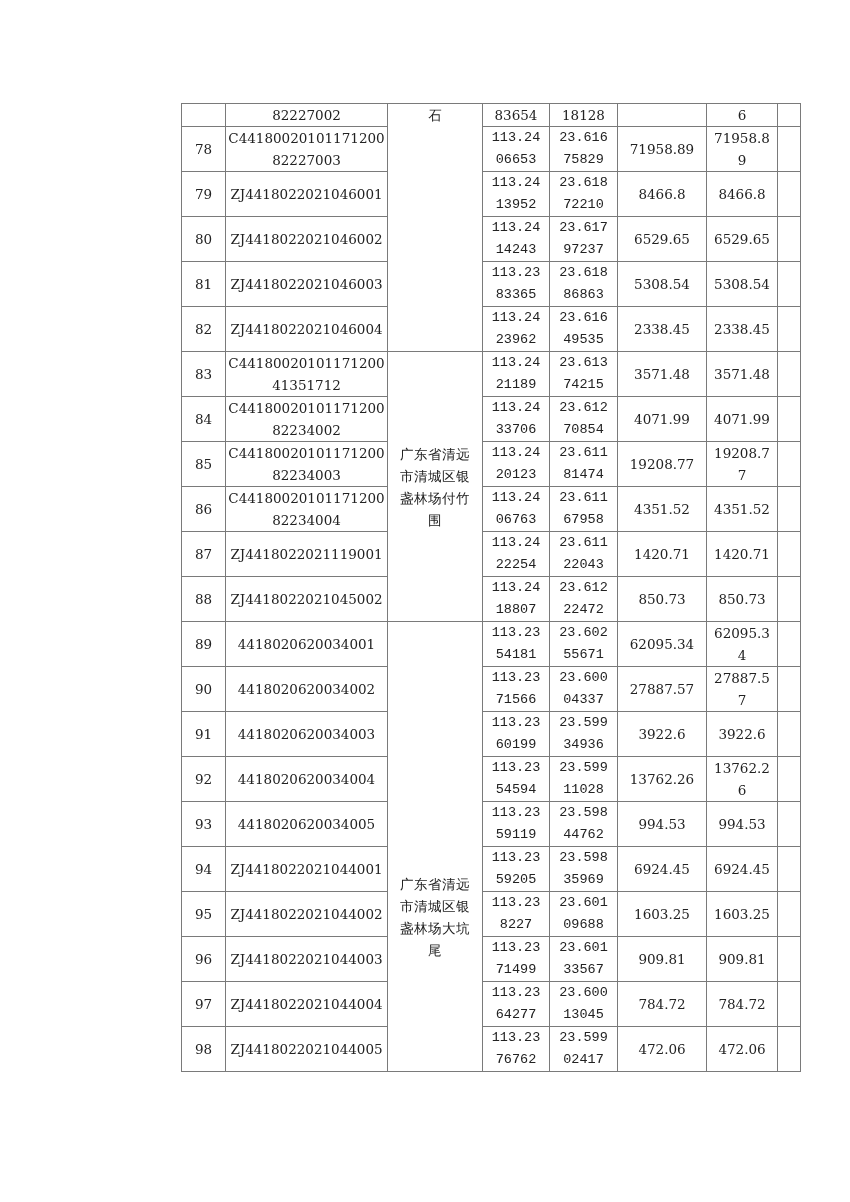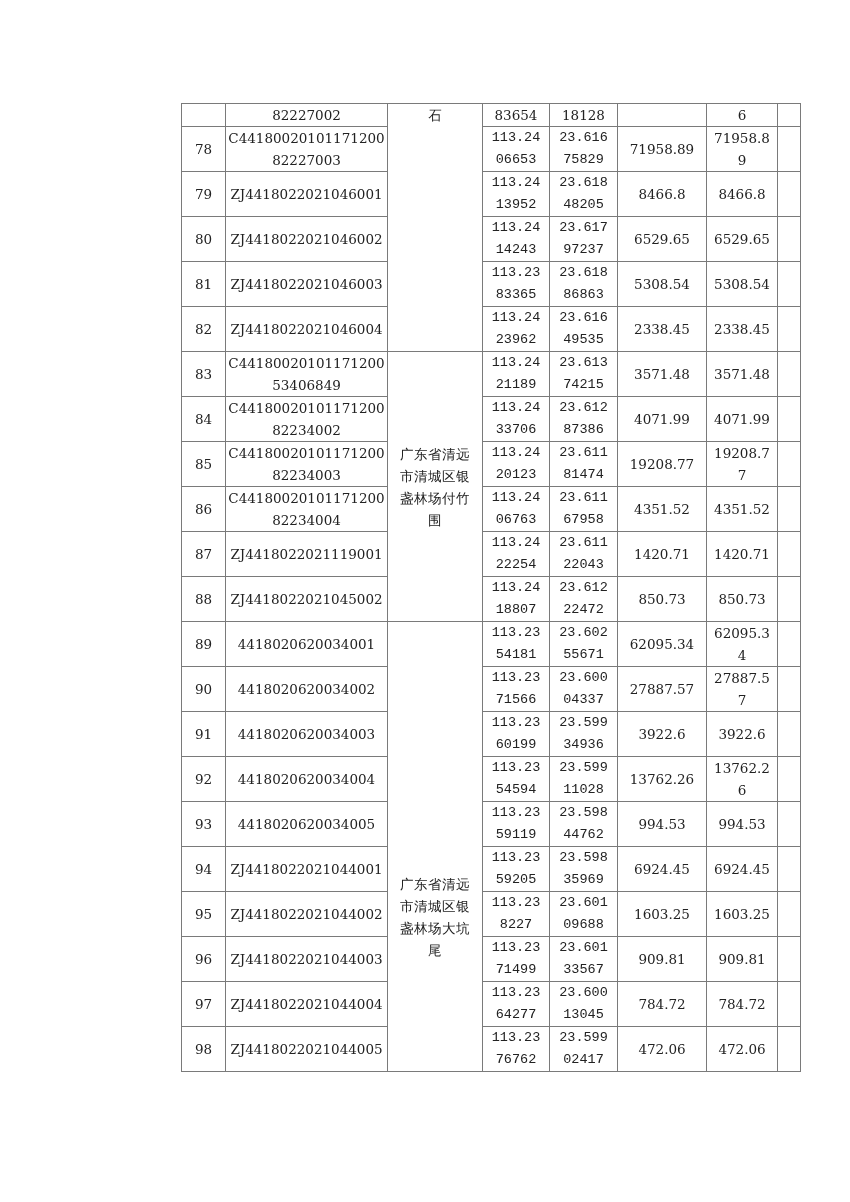--- a/index.html
+++ b/index.html
@@ -82,21 +82,21 @@
           <td>79</td>
           <td class="cell-2line">
             <span>ZJ4418022021046001</span>
           </td>
           <td class="coord cell-2line">
             <span>113.24</span>
             <span>13952</span>
           </td>
           <td class="coord cell-2line">
             <span>23.618</span>
-            <span>48205</span>
+            <span>72210</span>
           </td>
           <td>8466.8</td>
           <td class="cell-2line">
             <span>8466.8</span>
           </td>
           <td></td>
         </tr>
         <tr class="row">
           <td>80</td>
           <td class="cell-2line">
@@ -151,21 +151,21 @@
           <td>2338.45</td>
           <td class="cell-2line">
             <span>2338.45</span>
           </td>
           <td></td>
         </tr>
         <tr class="row">
           <td>83</td>
           <td class="cell-2line">
             <span>C44180020101171200</span>
-            <span>53406849</span>
+            <span>41351712</span>
           </td>
           <td class="loc" rowspan="6">
             <span>广东省清远</span>
             <span>市清城区银</span>
             <span>盏林场付竹</span>
             <span>围</span>
           </td>
           <td class="coord cell-2line">
             <span>113.24</span>
             <span>21189</span>
@@ -185,21 +185,21 @@
           <td class="cell-2line">
             <span>C44180020101171200</span>
             <span>82234002</span>
           </td>
           <td class="coord cell-2line">
             <span>113.24</span>
             <span>33706</span>
           </td>
           <td class="coord cell-2line">
             <span>23.612</span>
-            <span>87386</span>
+            <span>70854</span>
           </td>
           <td>4071.99</td>
           <td class="cell-2line">
             <span>4071.99</span>
           </td>
           <td></td>
         </tr>
         <tr class="row">
           <td>85</td>
           <td class="cell-2line">

